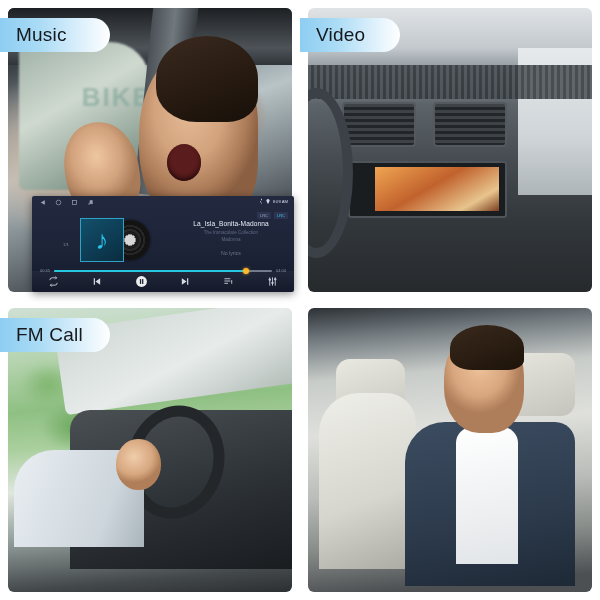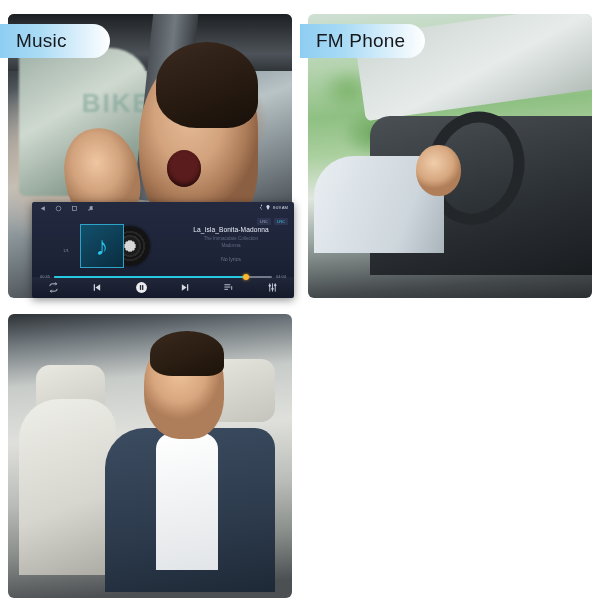--- a/index.html
+++ b/index.html
@@ -7,21 +7,21 @@
     width:600px; height:600px; overflow:hidden;
     font-family:"Liberation Sans", sans-serif;
     background:#ffffff;
   }
   .grid {
     width:600px; height:600px;
     display:grid;
     grid-template-columns:300px 300px;
     grid-template-rows:300px 300px;
   }
-  .panel { position:relative; width:300px; height:300px; padding:8px;margin-top:6px; }
+  .panel { position:relative; width:300px; height:300px; padding:8px; }
   .photo {
     position:absolute; left:8px; top:8px; right:8px; bottom:8px;
     border-radius:6px; overflow:hidden;
   }
 
   
   .pill {
     position:absolute; left:0px; top:18px; z-index:40;
     height:34px; min-width:110px;
     display:flex; align-items:center;
@@ -276,34 +276,52 @@
         <svg width="11" height="11" viewBox="0 0 24 24" fill="none" stroke="#d6dbe8" stroke-width="2">
             <path d="M6 3v18M12 3v18M18 3v18"></path>
             <circle cx="6" cy="8" r="1.8" fill="#d6dbe8"></circle>
             <circle cx="12" cy="15" r="1.8" fill="#d6dbe8"></circle>
             <circle cx="18" cy="7" r="1.8" fill="#d6dbe8"></circle>
           </svg>
       </div>
     </div>
   </div>
 
+  <div class="panel p2">
+    <div class="photo">
+      <div class="p2bg"></div>
+      <div class="winR"></div>
+      <div class="dashTop"></div>
+      <div class="ventL"></div>
+      <div class="ventR"></div>
+      <div class="unit">
+        <div class="unitScr"></div>
+      </div>
+      <div class="wheel"></div>
+    </div>
+
+    <div class="pill narrow">
+      <span>Video</span>
+    </div>
+
+  </div>
 
   <div class="panel p3">
     <div class="photo">
       <div class="p3bg"></div>
       <div class="greens"></div>
       <div class="wind"></div>
       <div class="dash"></div>
       <div class="swheel"></div>
       <div class="arm"></div>
       <div class="hand3"></div>
     </div>
 
     <div class="pill">
-      <span>FM Phone</span>
+      <span>FM Call</span>
     </div>
 
   </div>
 
   <div class="panel p4">
     <div class="photo">
       <div class="p4bg"></div>
       <div class="hrestR"></div>
       <div class="hrestL"></div>
       <div class="seatL"></div>

